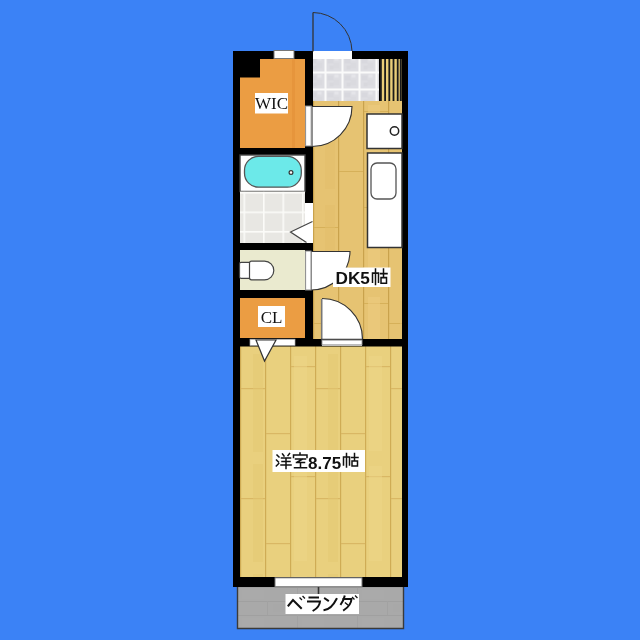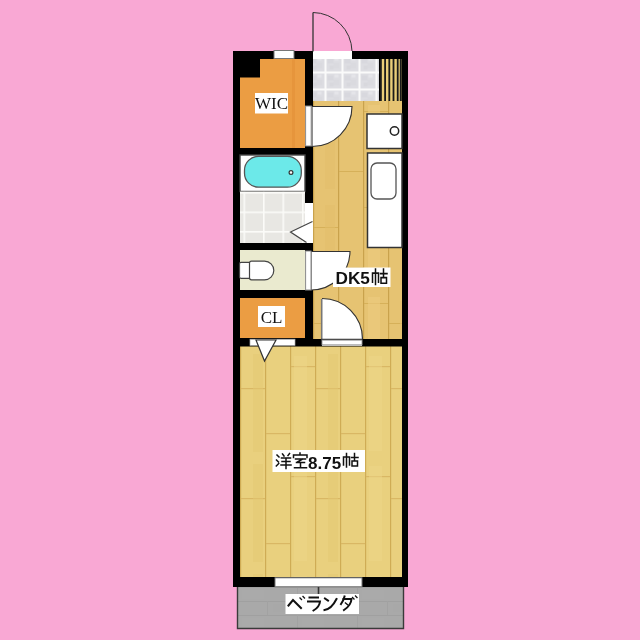--- a/index.html
+++ b/index.html
@@ -1,16 +1,16 @@
 <!DOCTYPE html>
 <html><head>
 <meta charset="utf-8">
 <style>
   html,body{margin:0;padding:0;background:#fff;}
-  #stage{position:relative;width:640px;height:640px;background:#f9a8d4;overflow:hidden;}
+  #stage{position:relative;width:640px;height:640px;background:#3b82f6;overflow:hidden;}
   svg{position:absolute;left:0;top:0;}
 </style>
 </head>
 <body>
 <div id="stage">
 <svg width="640" height="640" viewBox="0 0 640 640">
 <defs>
   <pattern id="woodDK" width="75" height="96" patternUnits="userSpaceOnUse" x="313" y="101">
     <rect width="75" height="96" fill="#e6c372"></rect>
     <rect x="0" y="0" width="1.2" height="96" fill="#c9a24c"></rect>

